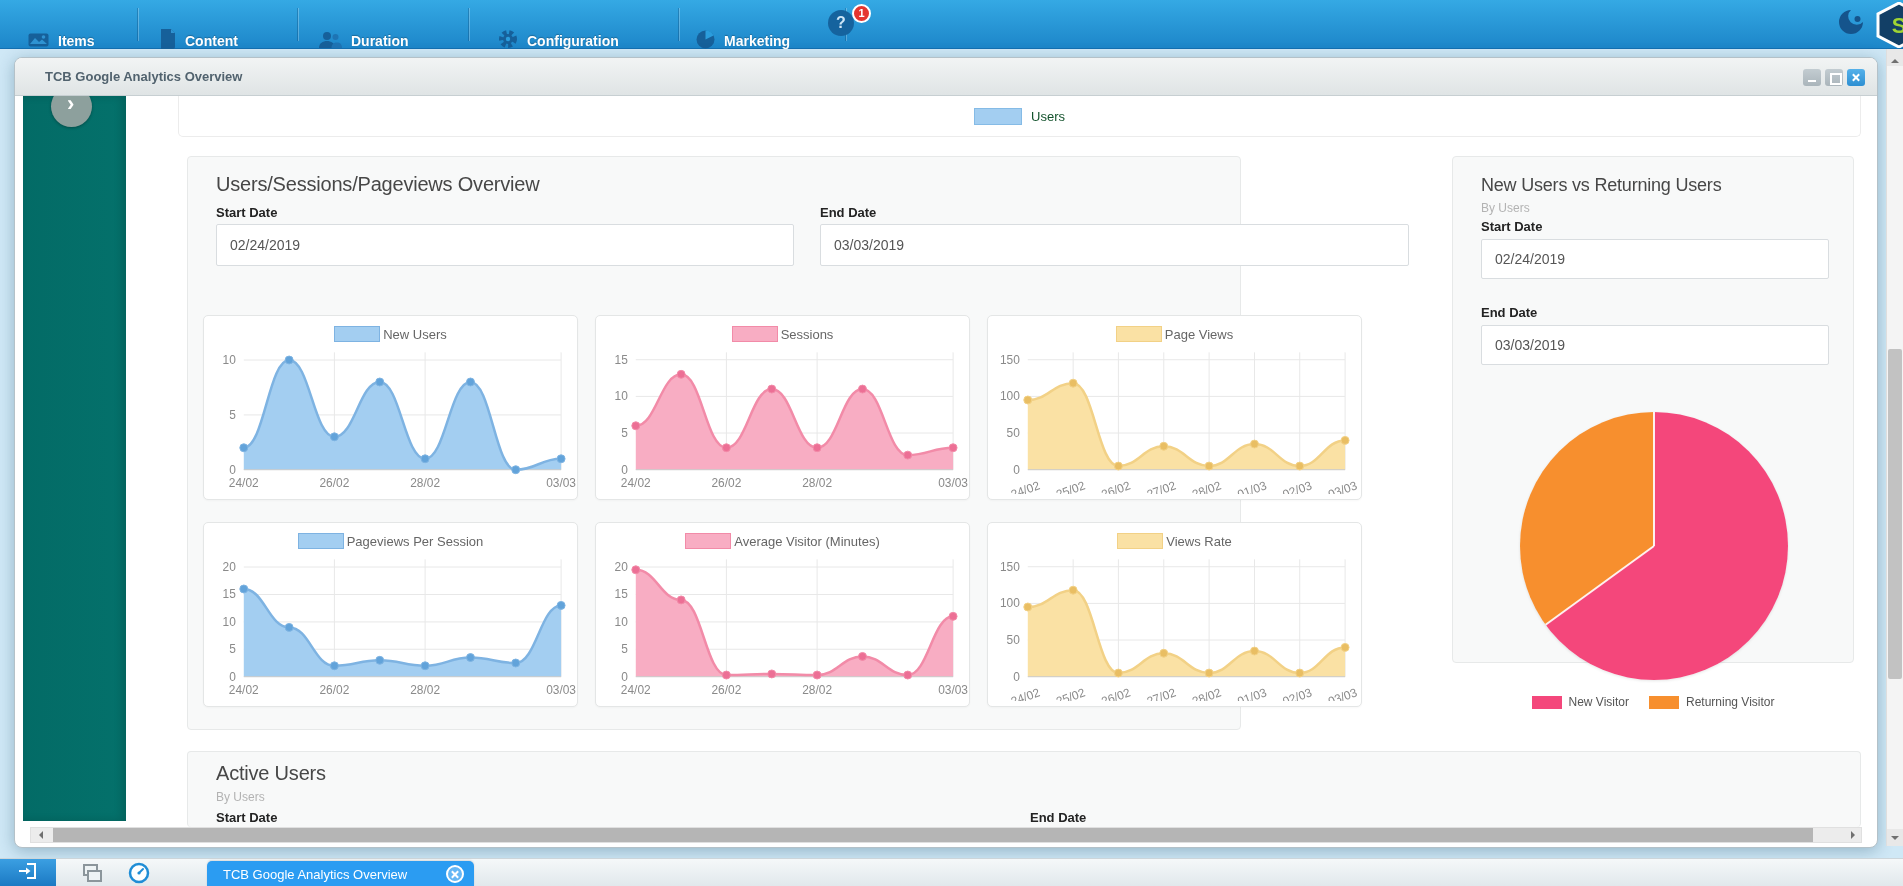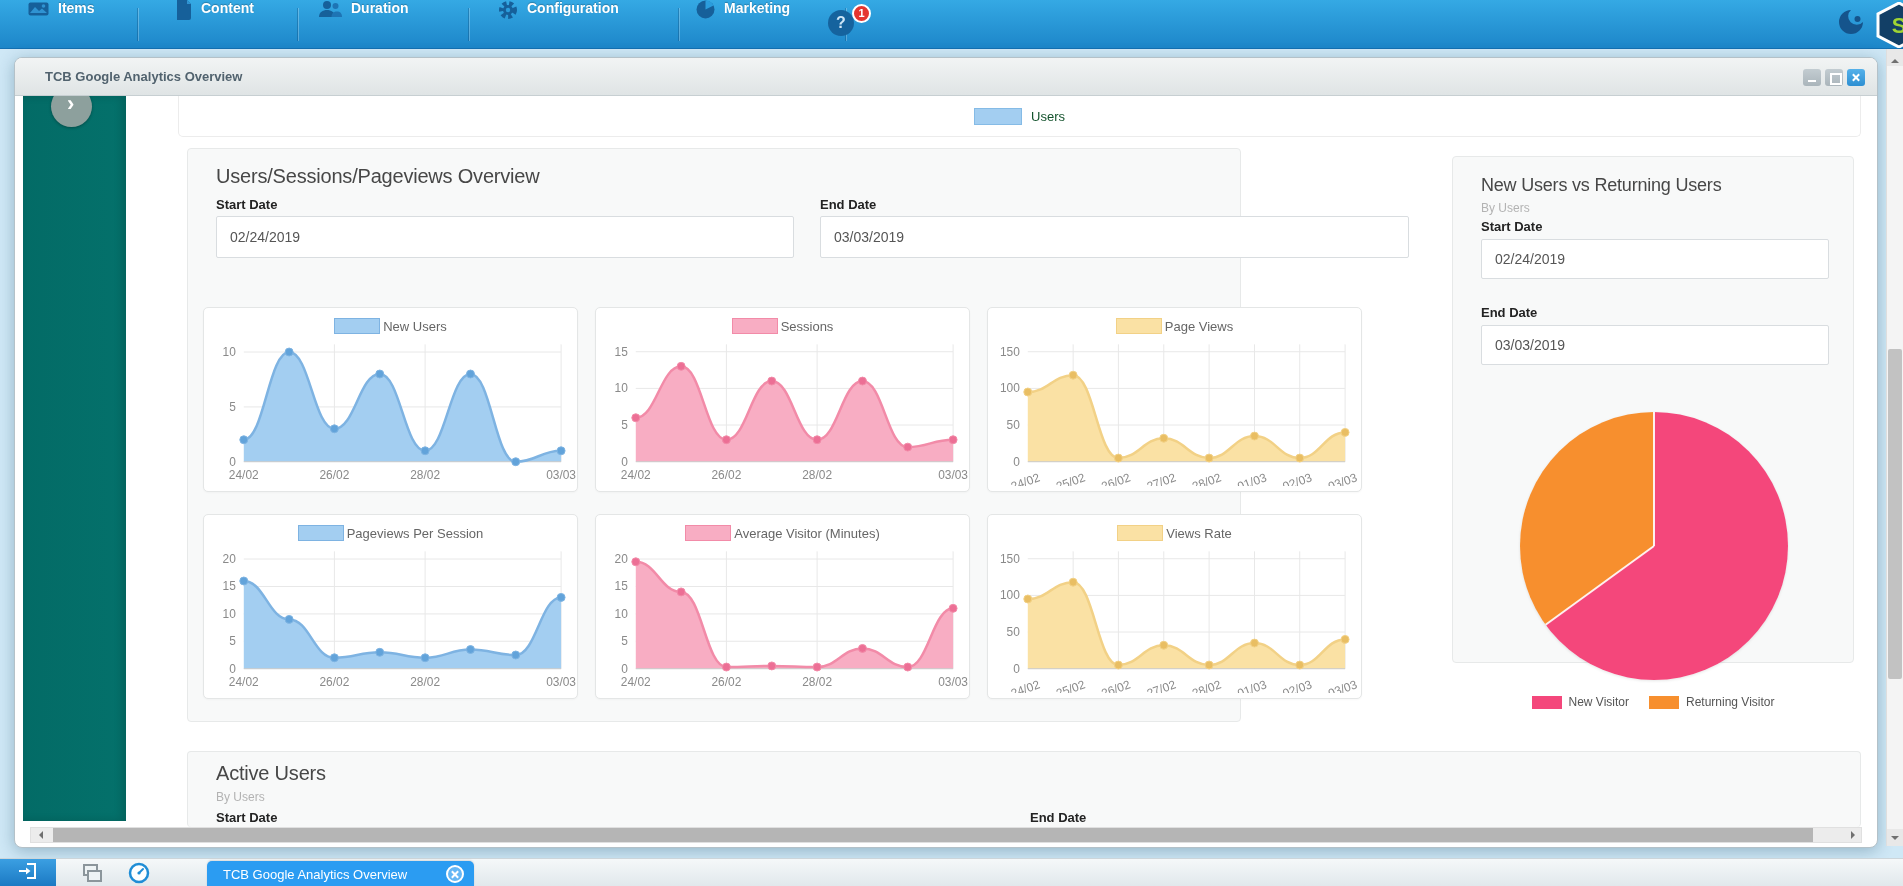--- a/index.html
+++ b/index.html
@@ -2,21 +2,21 @@
 <html><head>
 <meta charset="utf-8">
 <style>
   * { margin:0; padding:0; box-sizing:border-box; }
   html,body { width:1903px; height:886px; overflow:hidden;
     font-family:"Liberation Sans", sans-serif; background:#cfe8f6; position:relative; }
 
   
   .top-nav { position:absolute; left:0; top:0; width:1903px; height:49px;
     background:linear-gradient(#35a9e4,#1d86c9); border-bottom:1px solid #1470b2; }
-  .nav-item { position:absolute; top:0; height:49px; display:flex; align-items:flex-start; gap:9px; cursor:pointer; }
+  .nav-item { position:absolute; top:0; height:49px; display:flex; align-items:flex-end; gap:9px; cursor:pointer; }
   .nav-label { color:#fff; font-size:14px; font-weight:bold; text-shadow:0 -1px 1px rgba(0,0,0,.25); }
   .nav-ico svg { display:block; }
   .sep { position:absolute; top:8px; width:1px; height:33px; background:rgba(0,40,80,.25); box-shadow:1px 0 0 rgba(255,255,255,.25); }
   .help-circle { position:absolute; left:828px; top:10px; width:26px; height:26px; border-radius:50%;
     background:#15639e; color:#cfe6f7; font-weight:bold; font-size:16px; text-align:center; line-height:26px; cursor:pointer; }
   .help-badge { position:absolute; left:852px; top:4px; min-width:19px; height:19px; border-radius:50%;
     background:#e5352f; border:2px solid #fff; color:#fff; font-size:11px; font-weight:bold; text-align:center; line-height:15px; }
   .search-wrap { position:absolute; left:938px; top:9px; width:398px; height:31px; border-radius:16px;
     background:#1876c0; border:1px solid #135f9e; box-shadow:inset 0 2px 3px rgba(0,0,0,.25); display:flex; align-items:center; padding-left:12px; gap:8px; }
   .search-wrap input { background:transparent; border:none; outline:none; color:#eaf4fb; font-size:13px; width:330px; font-family:"Liberation Sans",sans-serif; }
@@ -113,21 +113,21 @@
   <div class="nav-item" style="left:28px">
     <span class="nav-ico">
       <svg width="21" height="18" viewBox="0 0 21 18">
           <rect x="0.5" y="2.5" width="20" height="13" rx="2" fill="#16609a"></rect>
           <path d="M2 13 L7 7 L11 11 L14 8.5 L19 13 Z" fill="#2f93d2"></path>
           <circle cx="15.5" cy="6" r="1.8" fill="#2f93d2"></circle>
         </svg>
     </span>
     <span class="nav-label">Items</span>
   </div>
-  <div class="nav-item" style="left:176px">
+  <div class="nav-item" style="left:160px">
     <span class="nav-ico">
       <svg width="16" height="20" viewBox="0 0 16 20">
           <path d="M1 0 h10 l4 4 v14 a2 2 0 0 1 -2 2 h-12 z" fill="#16609a"></path>
           <path d="M11 0 l4 4 h-4 z" fill="#2f93d2"></path>
         </svg>
     </span>
     <span class="nav-label">Content</span>
   </div>
   <div class="nav-item" style="left:318px">
     <span class="nav-ico">
@@ -195,21 +195,21 @@
 
   <div class="content">
     <div class="side-teal"></div>
     <div class="side-toggle"><span></span></div>
 
     <div class="top-strip">
       <span class="users-sw"></span>
       <span class="legend-txt">Users</span>
     </div>
 
-    <div class="panel" style="left:171px; top:52px; width:1054px; height:574px;">
+    <div class="panel" style="left:171px; top:60px; width:1054px; height:574px;">
       <div class="panel-title" style="top:16px">Users/Sessions/Pageviews Overview</div>
       <div class="fld-label" style="left:28px; top:48px">Start Date</div>
       <div class="fld-label" style="left:632px; top:48px">End Date</div>
       <input class="fld-input" style="left: 28px; top: 67px; width: 578px;" value="02/24/2019">
       <input class="fld-input" style="left: 632px; top: 67px; width: 589px;" value="03/03/2019">
 
       <div class="card" style="left:15px; top:158px">
         <div class="card-legend">
             <span class="sw" style="background: rgb(163, 206, 241); border-color: rgb(126, 179, 226);"></span>
             <span class="lbl">New Users</span>

